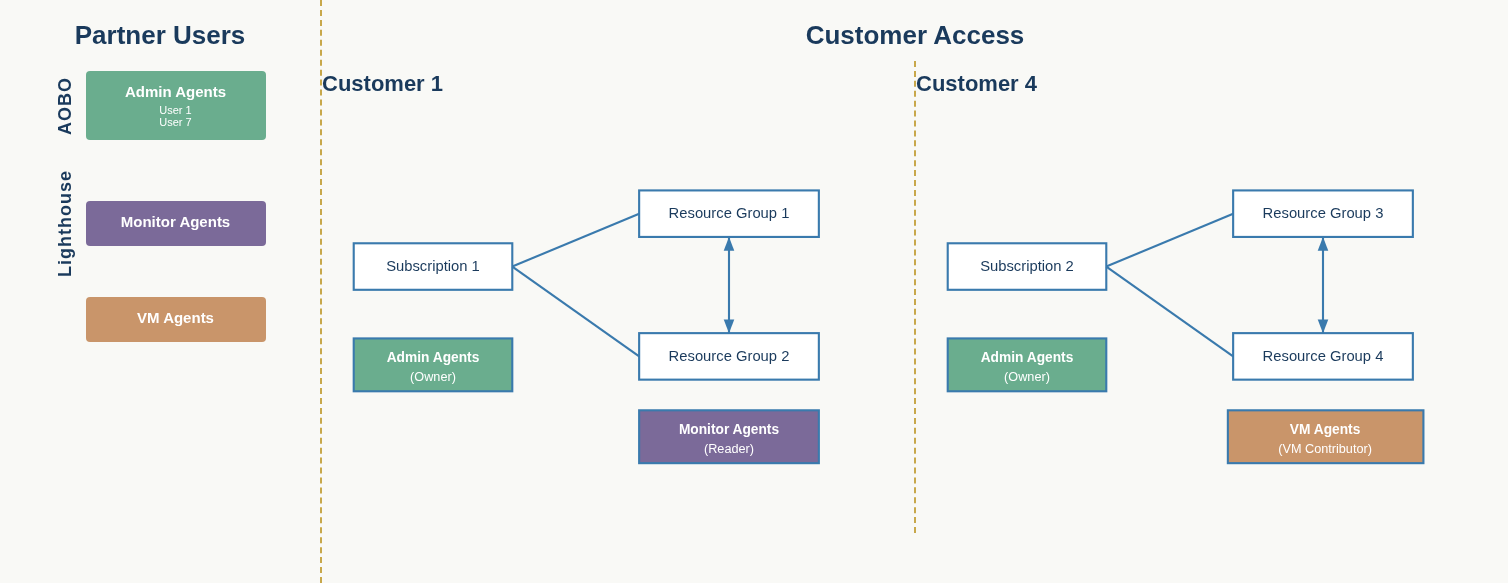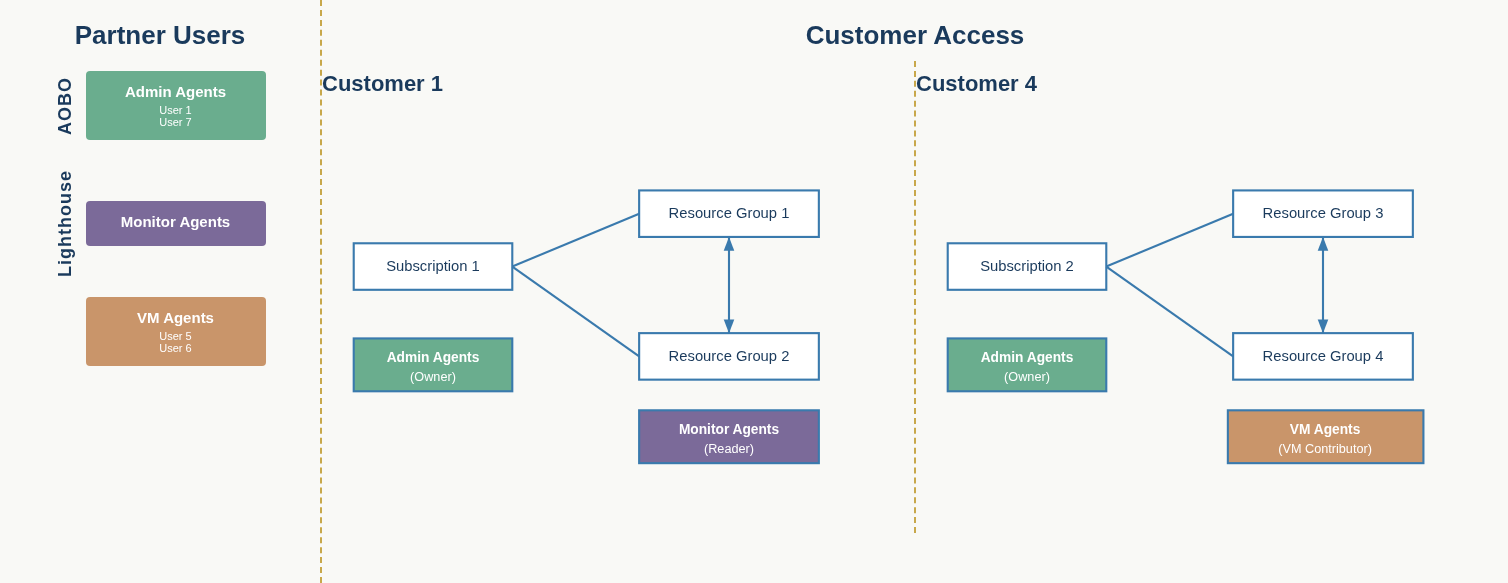--- a/index.html
+++ b/index.html
@@ -159,24 +159,20 @@
       <div class="lighthouse-row">
         <div class="side-label">Lighthouse</div>
         <div class="agent-box monitor-agents-box">
           <div class="box-title">Monitor Agents</div>
         </div>
       </div>
       <div class="lighthouse-row">
         <div class="side-label" style="color:transparent;">L</div>
         <div class="agent-box vm-agents-box">
           <div class="box-title">VM Agents</div>
-          <div class="box-users">
-            <div>User 5</div>
-            <div>User 6</div>
-          </div>
         </div>
       </div>
     </div>
   </div>
 
   <div style="width:2px;border-left:2px dashed #c8a84b;height:583px;align-self:stretch;"></div>
 
   <div class="customer-area">
     <div class="customer-access-title">Customer Access</div>
 

